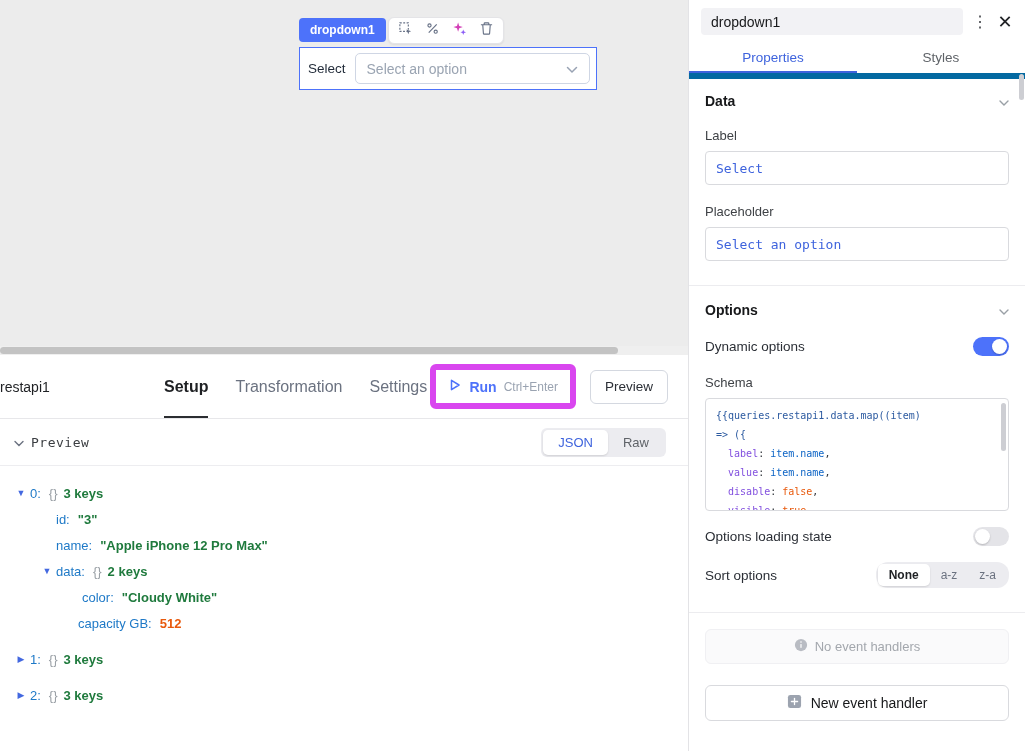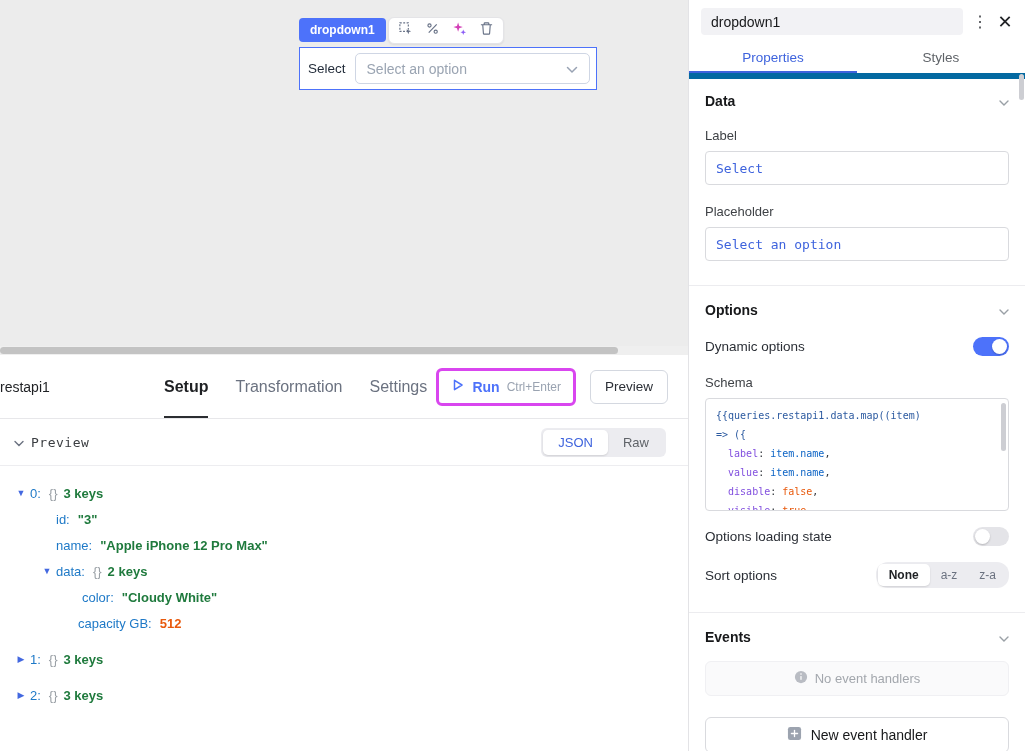--- a/index.html
+++ b/index.html
@@ -29,21 +29,21 @@
   .h-scrollbar { position:absolute; left:0; top:346px; width:688px; height:9px; background:#efefef; }
   .h-thumb { position:absolute; left:0; top:1px; width:618px; height:7px; background:#c3c3c3; border-radius:4px; }
 
   .query-header { position:absolute; left:0; top:355px; width:688px; height:64px; background:#fff;
     border-bottom:1px solid #e7e7ea; display:flex; align-items:stretch; }
   .qh-name { min-width:150px; font-size:14px; color:#1f2124; display:flex; align-items:center; }
   .qh-tabs { display:flex; gap:27px; margin-left:14px; }
   .qh-tab { display:flex; align-items:center; font-size:16px; color:#6b7280; cursor:pointer; }
   .qh-tab.active { color:#1f2124; font-weight:700; box-shadow:inset 0 -2px 0 #2b2d31; }
   .qh-actions { margin-left:auto; display:flex; align-items:center; gap:14px; margin-right:20px; }
-  .run-btn { display:flex; align-items:center; gap:7px; border:3px solid #d946ef; border-radius:6px; height:38px;
+  .run-btn { display:flex; align-items:center; gap:7px; border:6px solid #d946ef; border-radius:6px; height:45px;
     padding:0 12px; background:#fff; cursor:pointer; }
   .run-label { color:var(--accent,#4d72fa); font-size:14px; font-weight:600; }
   .run-shortcut { color:#9aa3b1; font-size:12px; }
   .preview-btn { border:1px solid #d4d8e0; border-radius:6px; height:34px; padding:0 14px; background:#fff;
     display:flex; align-items:center; font-size:13.5px; color:#2b2f36; cursor:pointer; }
 
   .preview-bar { position:absolute; left:0; top:419px; width:688px; height:47px; background:#fff;
     border-bottom:1px solid #ededf0; display:flex; align-items:center; }
   .pv-title { margin-left:14px; display:flex; align-items:center; gap:7px;
     font-family:"DejaVu Sans Mono",monospace; font-size:13px; color:#3a3d41; letter-spacing:.5px; }
@@ -327,28 +327,20 @@
         <span>Sort options</span>
         <div class="sort-seg">
           <div class="sort-opt active">None</div>
           <div class="sort-opt">a-z</div>
           <div class="sort-opt">z-a</div>
         </div>
       </div>
 
       <div class="divider"></div>
 
-      <div class="section-head" style="margin-top:16px;">
-        <span>Events</span>
-        <span>
-          <svg width="10" height="6" viewBox="0 0 10 6">
-              <path d="M1 1l4 4 4-4" fill="none" stroke="#9aa0a6" stroke-width="1.4" stroke-linecap="round"></path>
-            </svg>
-        </span>
-      </div>
 
       <div class="empty-box">
         <span>
           <svg width="14" height="14" viewBox="0 0 16 16">
               <circle cx="8" cy="8" r="7" fill="#b9bcc3"></circle>
               <rect x="7.3" y="6.8" width="1.4" height="4.6" rx=".7" fill="#fff"></rect>
               <circle cx="8" cy="4.6" r=".95" fill="#fff"></circle>
             </svg>
         </span>
         <span>No event handlers</span>

